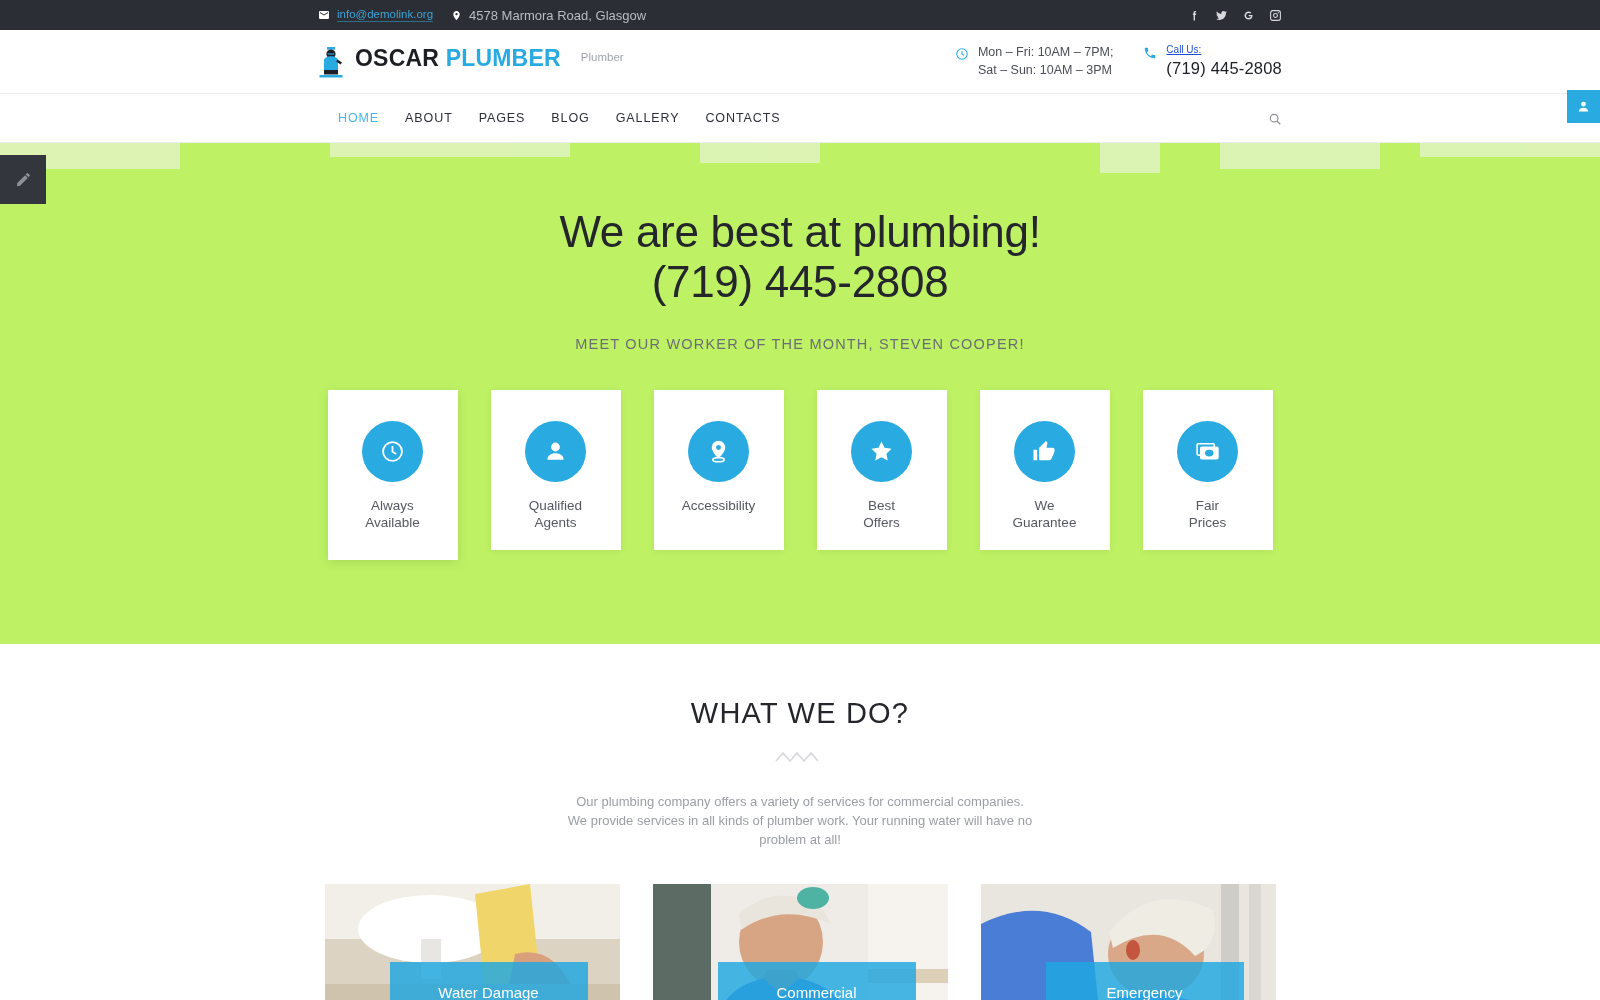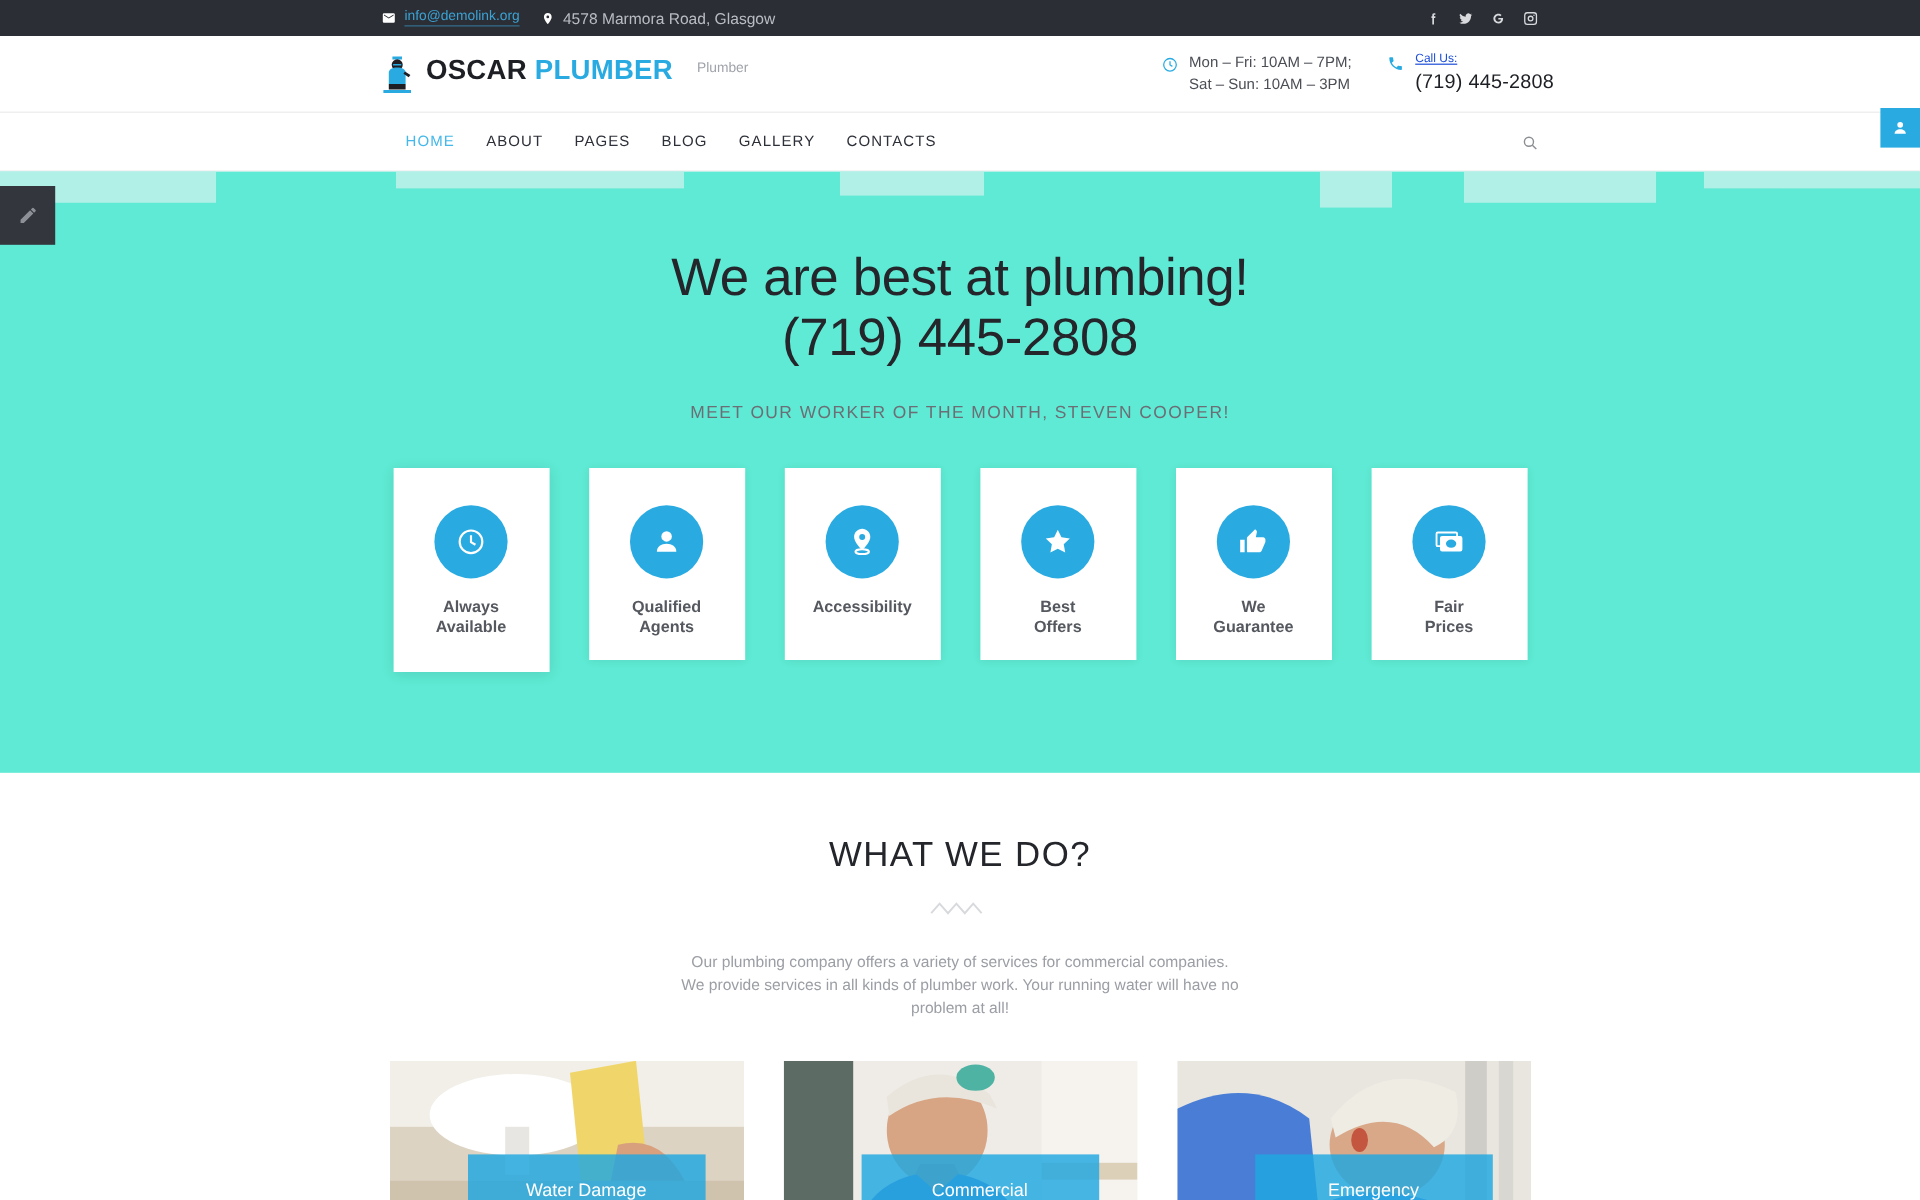--- a/index.html
+++ b/index.html
@@ -42,21 +42,21 @@
     padding: 0 318px; position: relative;
   }
   .brand { display: flex; align-items: flex-start; gap: 11px; }
   .brand-logo { width: 26px; height: 34px; flex: none; }
   .brand-name { font-size: 23px; font-weight: bold; letter-spacing: 0.2px; }
   .brand-name .w1 { color: #1d1f24; }
   .brand-name .w2 { color: #29ABE2; }
   .brand-tag { color: #9fa3a9; font-size: 11.5px; margin-left: 9px; margin-top: 6px; }
 
   .header-right {
-    position: absolute; right: 305px; top: 0; height: 63px;
+    position: absolute; right: 318px; top: 0; height: 63px;
     display: flex; align-items: center; gap: 30px;
   }
   .hr-block { display: flex; align-items: flex-start; gap: 9px; }
   .hr-ico { color: #29ABE2; margin-top: 3px; display: inline-flex; }
   .hr-lines { line-height: 1.42; }
   .hr-line { font-size: 12.5px; color: #4b4e55; white-space: nowrap; }
   .hr-label { font-size: 10px; color: #1d4ed8; text-decoration: underline; }
   .hr-phone { font-size: 16.5px; color: #1d1f24; letter-spacing: 0.2px; white-space: nowrap; }
 
   
@@ -86,40 +86,39 @@
   }
   .side-tab-right {
     position: absolute; right: 0; top: 90px;
     width: 33px; height: 33px; background: #29ABE2;
     display: flex; align-items: center; justify-content: center;
     color: #ffffff; cursor: pointer; z-index: 30;
   }
 
   
   .hero {
-    height: 501px; background: #5eead4;
+    height: 501px; background: #bef264;
     position: relative; overflow: hidden;
   }
   .hero-bgnoise { position: absolute; inset: 0; opacity: 0.55; }
   .hero-bgnoise i { position: absolute; display: block; background: #f4f4f5; }
   .hero-inner { position: relative; padding-top: 64px; text-align: center; }
   .hero-h1 {
     font-size: 44px; font-weight: normal; color: #24262b;
     line-height: 1.13; letter-spacing: -0.3px;
   }
   .hero-sub {
     margin-top: 30px; font-size: 14.5px; letter-spacing: 1.2px;
     color: #6b6e75;
   }
 
   .cards {
     margin-top: 38px;
     display: flex; justify-content: center; align-items: flex-start;
     gap: 33px;
-    font-weight: bold;
   }
   .card {
     width: 130px; height: 160px; background: #ffffff;
     box-shadow: 0 1px 7px rgba(0,0,0,0.075);
     display: flex; flex-direction: column; align-items: center;
     padding-top: 31px; cursor: pointer;
   }
   .card.raised { height: 170px; box-shadow: 0 2px 11px rgba(0,0,0,0.11); }
   .card-circle {
     width: 61px; height: 61px; border-radius: 50%;

